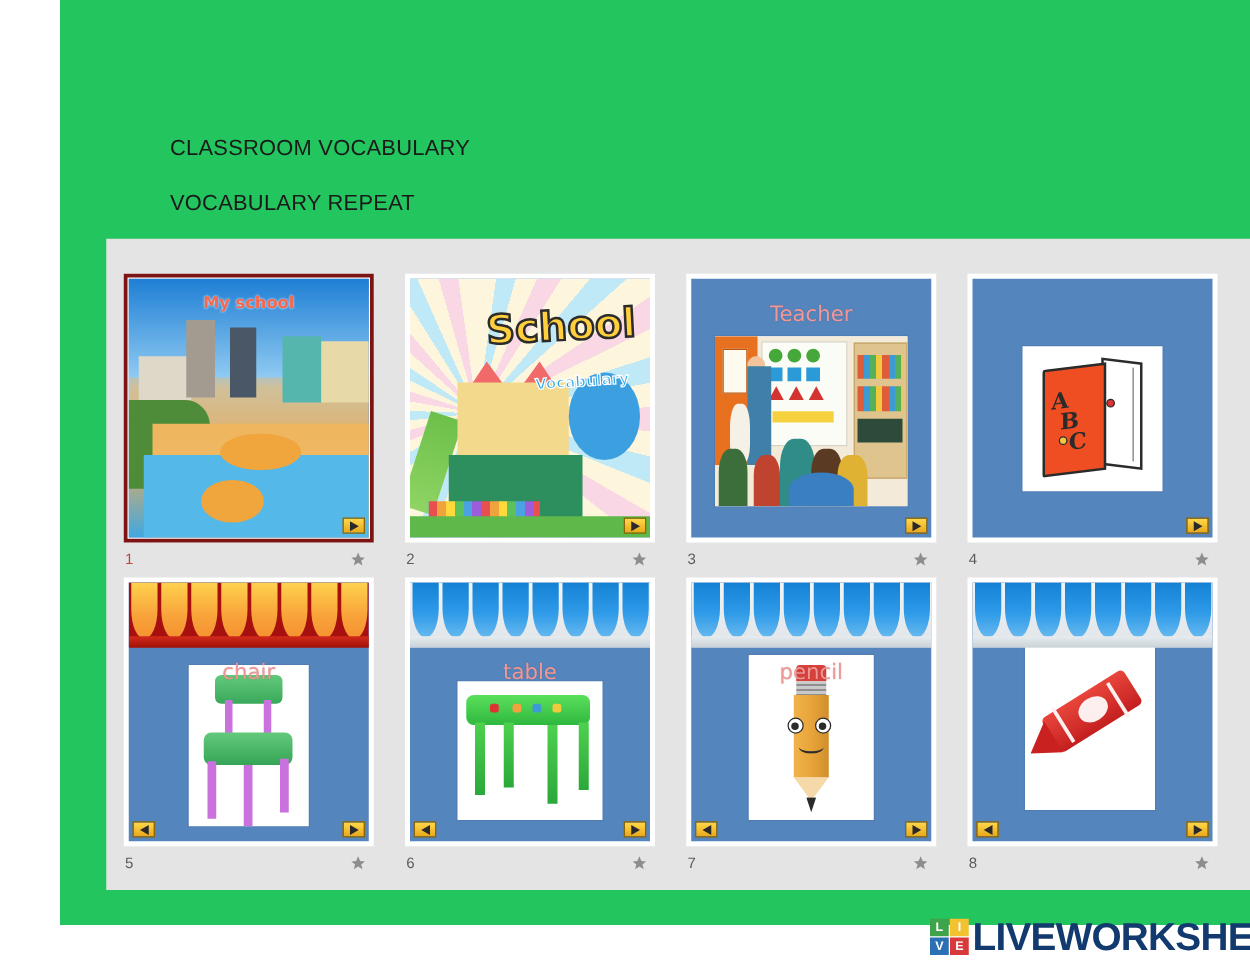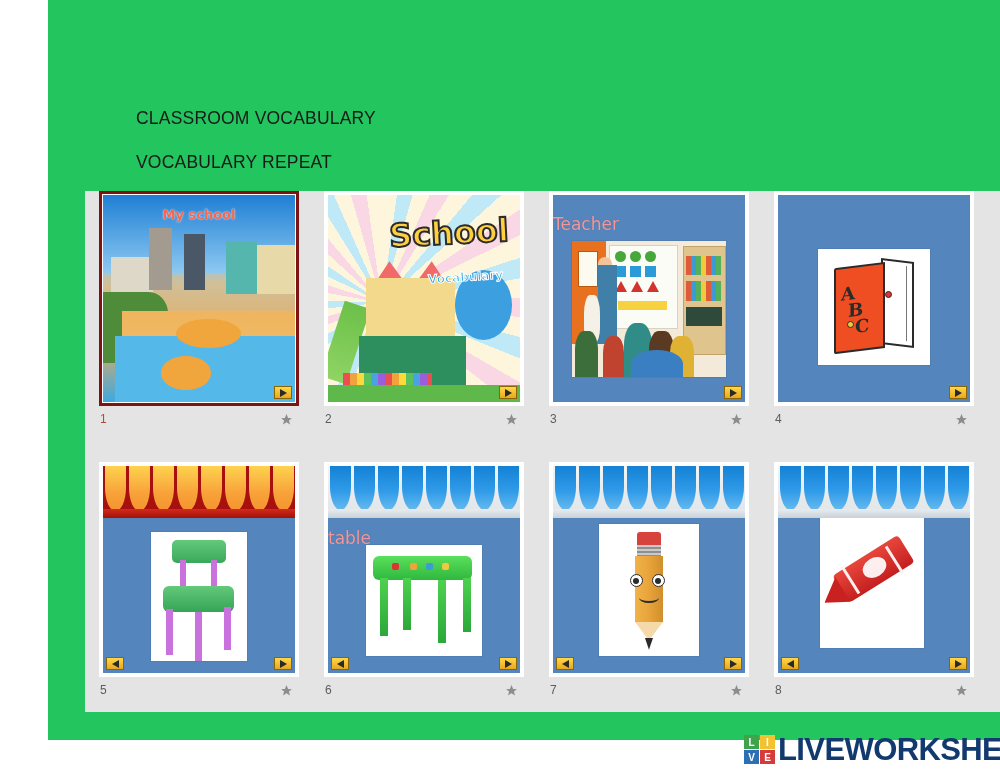--- a/index.html
+++ b/index.html
@@ -25,21 +25,21 @@
     width: 951px; height: 521px;
     background: #e4e4e4;
   }
 
   
   .card-grid {
     position: absolute; left: 0; top: 0;
     width: 951px; height: 521px;
   }
   .card-cell { position: absolute; width: 228px; }
-  .card-cell.r0 { top: 0; }
+  .card-cell.r0 { top: 28px; }
   .card-cell.r1 { top: 271px; }
   .card-cell.c0 { left: 14px; }
   .card-cell.c1 { left: 239px; }
   .card-cell.c2 { left: 464px; }
   .card-cell.c3 { left: 689px; }
 
   .card {
     position: relative;
     width: 200px; height: 215px;
     background: #ffffff;
@@ -49,20 +49,21 @@
   .card.selected { border: 3px solid #7d1414; padding: 1px; }
 
   .card-inner {
     position: relative; width: 100%; height: 100%;
     overflow: hidden; background: #5585bd;
   }
 
   
   .word-label {
     position: absolute; left: 0; right: 0;
+    text-align: center;
     font-size: 17px; font-weight: 400;
     color: #f09898; z-index: 6;
     text-shadow: 0 0 1px rgba(120,40,40,.35);
     font-family: "DejaVu Sans", sans-serif;
   }
 
   
   .awning { position: absolute; left: 0; top: 0; width: 100%; height: 52px; z-index: 4; }
   .awning.blue  { background: linear-gradient(#f2f4f6, #dfe4e8); }
   .awning.red   { background: #a81010; }
@@ -441,20 +442,21 @@
                   <span></span>
                   <span></span>
                   <span></span>
                   <span></span>
                   <span></span>
                   <span></span>
                   <span></span>
                 </div>
               <div class="lip"></div>
             </div>
+            <div class="word-label" style="top:30%">chair</div>
             <div class="photo-frame ch-frame">
               <div class="ch-back"></div>
               <div class="ch-post p1"></div>
               <div class="ch-post p2"></div>
               <div class="ch-seat"></div>
               <div class="ch-leg l1"></div>
               <div class="ch-leg l2"></div>
               <div class="ch-leg l3"></div>
             </div>
             <div class="nav-btn prev">
@@ -526,20 +528,21 @@
                   <span></span>
                   <span></span>
                   <span></span>
                   <span></span>
                   <span></span>
                   <span></span>
                   <span></span>
                 </div>
               <div class="lip"></div>
             </div>
+            <div class="word-label" style="top:30%">pencil</div>
             <div class="photo-frame pc-frame">
               <div class="pc-eraser"></div>
               <div class="pc-ferrule"></div>
               <div class="pc-body"></div>
               <div class="pc-wood"></div>
               <div class="pc-tip"></div>
               <div class="pc-eye le"></div>
               <div class="pc-eye re"></div>
               <div class="pc-smile"></div>
             </div>

